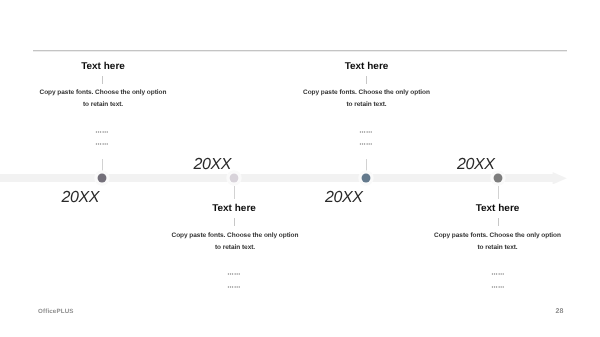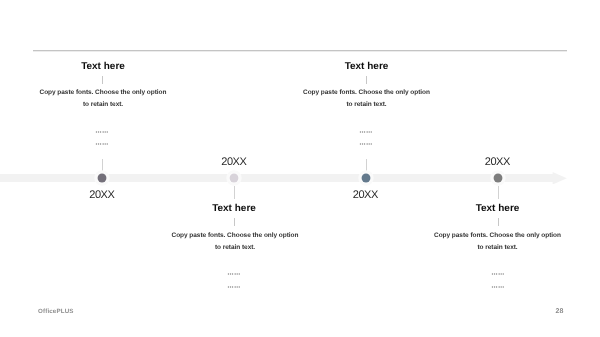--- a/index.html
+++ b/index.html
@@ -8,21 +8,21 @@
   .slide{position:relative;width:600px;height:337px;background:#fff;transform:translateZ(0);}
   .toprule{position:absolute;left:33px;top:49px;width:534px;height:3px;background:linear-gradient(to bottom,#ffffff 0%,#ffffff 25%,#c4c4c4 35%,#c4c4c4 70%,#e8e8e8 80%,#ffffff 100%);}
   .axis{position:absolute;left:0;top:174px;width:553px;height:8px;background:#f2f2f2;}
   .arrow{position:absolute;left:548px;top:171.5px;width:21px;height:12.5px;}
   .marker{position:absolute;width:18px;height:18px;overflow:visible;}
   
   .vline{position:absolute;width:1px;background:#d2d2d2;}
   .tick{position:absolute;width:1px;background:#c7c7c7;}
   .title{position:absolute;font-weight:bold;font-size:10px;color:#0d0d0d;text-align:center;letter-spacing:0px;}
   .body{position:absolute;font-size:6.5px;color:#333333;text-align:center;line-height:12px;font-weight:600;letter-spacing:-0.04px;text-indent:-0.04px;}
-  .year{position:absolute;font-size:11px;color:#2a2a2a;text-align:center;letter-spacing:-0.45px;text-indent:-0.45px;}
+  .year{position:absolute;font-size:16px;color:#2a2a2a;letter-spacing:-0.45px;text-indent:-0.45px;font-style:italic;}
   .dots{position:absolute;width:24px;height:4px;overflow:visible;}
   .footer-logo{position:absolute;left:38px;top:308px;font-size:6.2px;color:#8f8f8f;letter-spacing:0.15px;font-weight:600;}
   .page-num{position:absolute;left:555.5px;top:308px;font-size:7px;color:#8a8a8a;font-weight:600;}
 </style>
 </head>
 <body>
 
 <div class="slide">
   <div class="toprule"></div>
   <div class="axis" style="background: rgb(242, 242, 242);"></div>

